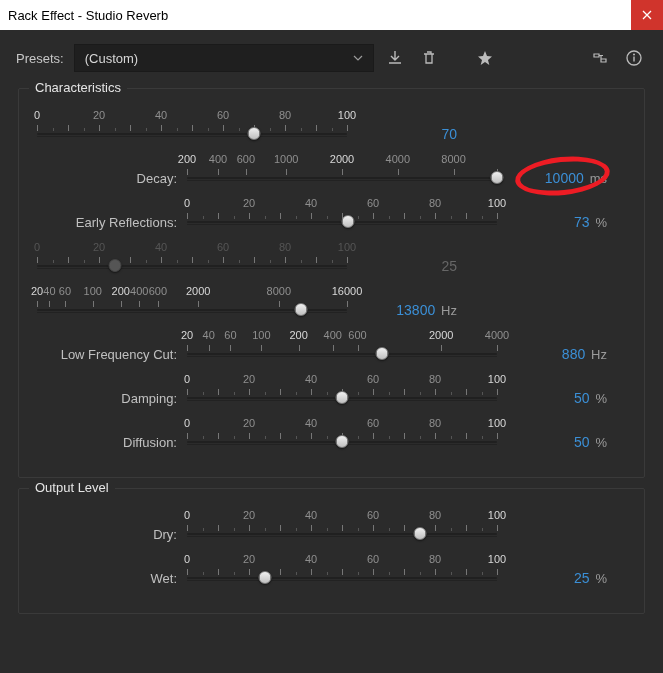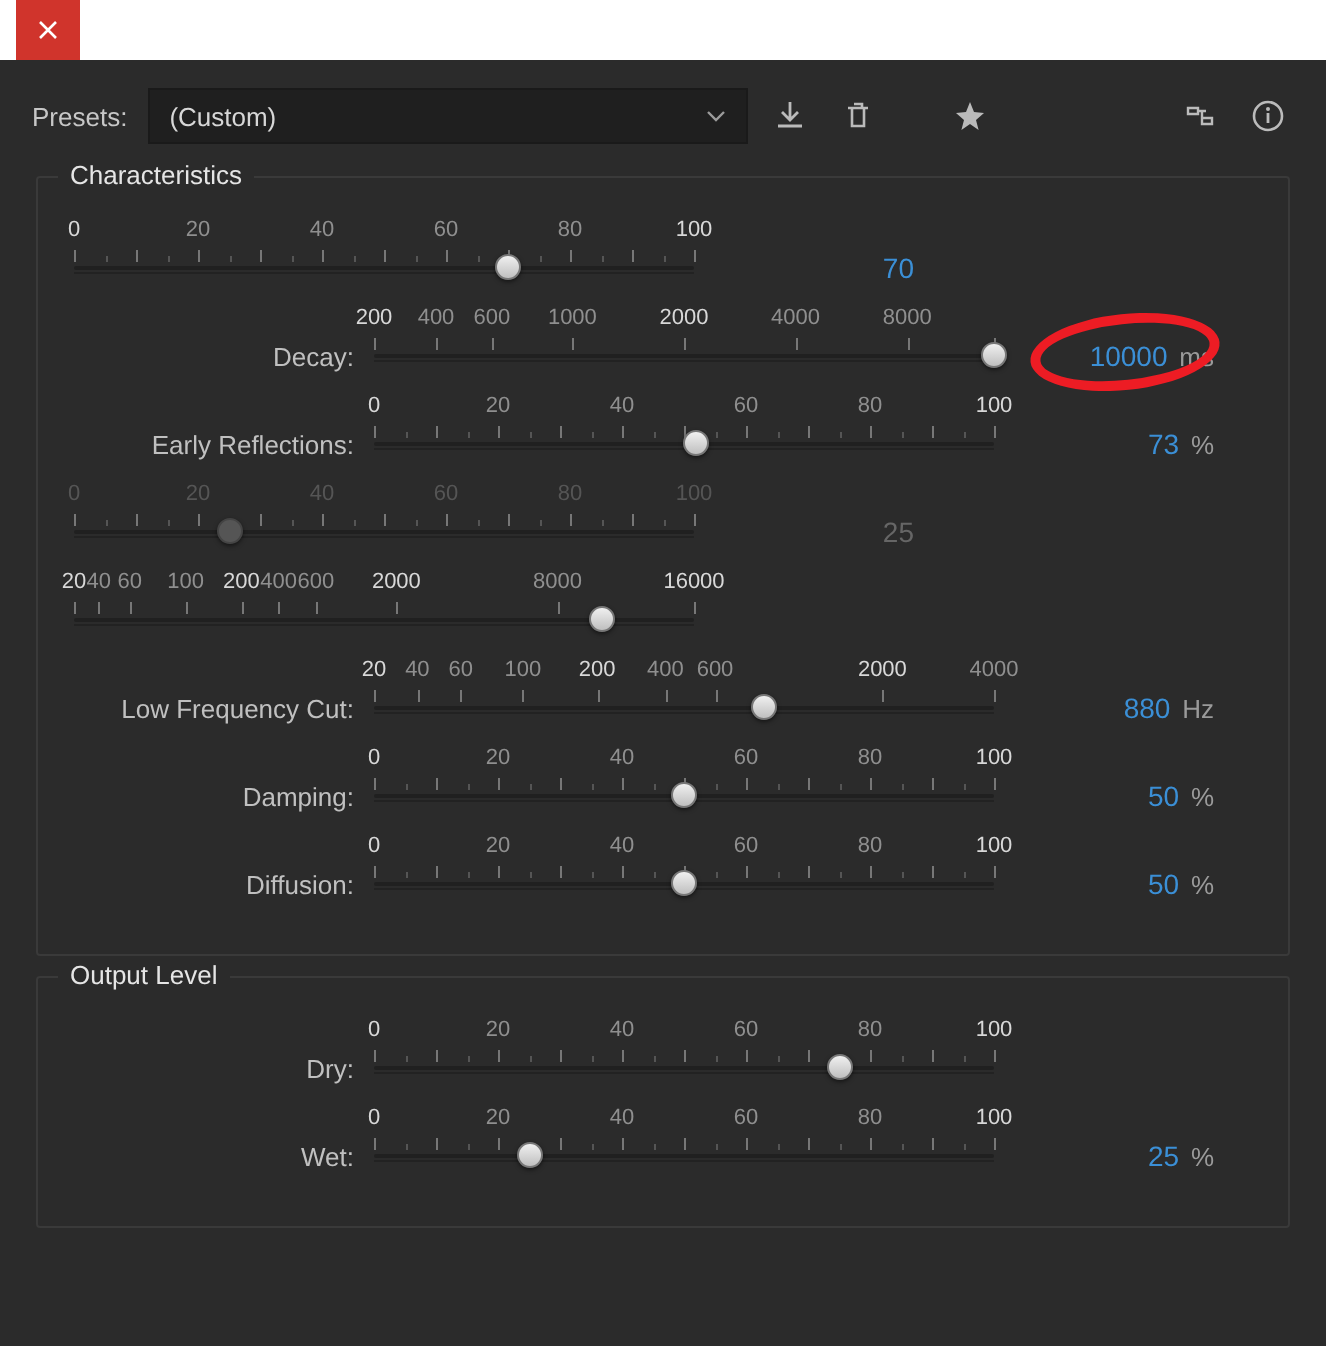--- a/index.html
+++ b/index.html
@@ -170,20 +170,21 @@
     border: 5px solid #ed1c24;
     border-radius: 50%;
     transform: rotate(-6deg);
     pointer-events: none;
   }
 </style>
 </head>
 <body>
 
 <div class="titlebar">
+  <span class="title">Rack Effect - Studio Reverb</span>
   <div class="close">
     <svg viewBox="0 0 10 10">
       <path d="M1 1 L9 9 M9 1 L1 9" stroke="#fff" stroke-width="1.3"></path>
     </svg>
   </div>
 </div>
 
 <div class="toolbar">
   <span class="toolbar-label">Presets:</span>
   <div class="preset-select">
@@ -392,20 +393,21 @@
           <i class="maj" style="left: 27%;"></i>
           <i class="maj" style="left: 33%;"></i>
           <i class="maj" style="left: 39%;"></i>
           <i class="maj" style="left: 52%;"></i>
           <i class="maj" style="left: 78%;"></i>
           <i class="maj" style="left: 100%;"></i>
         </div>
         <div class="track"></div>
         <div class="thumb" style="left: 85%;"></div>
       </div>
+      <div class="value-box"><span class="val">13800</span> <span class="unit">Hz</span></div>
     </div>
     <div class="row">
       <div class="row-label">Low Frequency Cut:</div>
       <div class="slider-block">
         <div class="ticklabels">
           <span class="bright" style="left: 0%;">20</span>
           <span style="left: 7%;">40</span>
           <span style="left: 14%;">60</span>
           <span style="left: 24%;">100</span>
           <span class="bright" style="left: 36%;">200</span>

